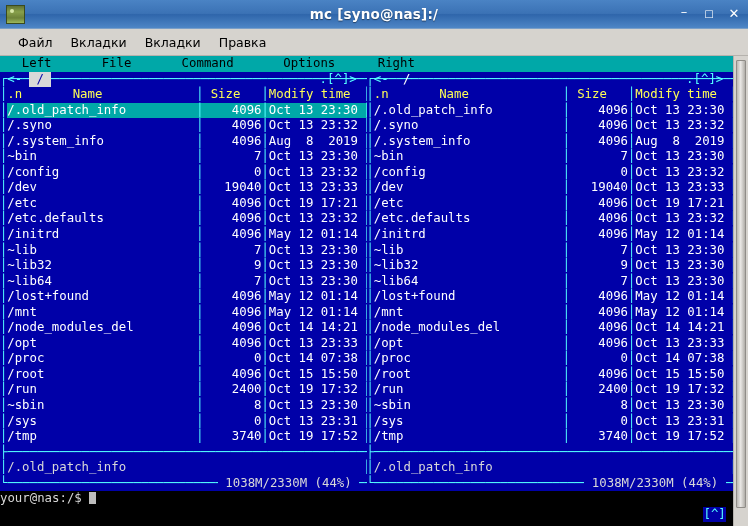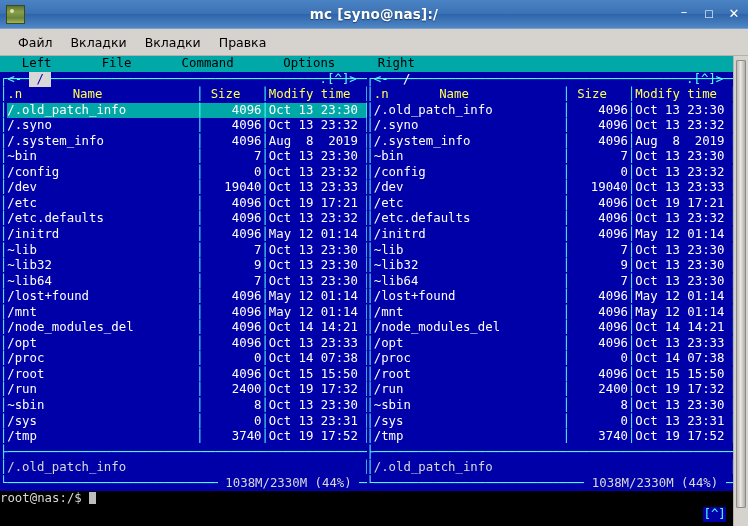--- a/index.html
+++ b/index.html
@@ -286,21 +286,21 @@
             <div class="frow" style="position: relative;"><span class="cyanb" style="position:absolute;left:0;top:0;">│</span><span class="c-name" style="position:absolute;left:7.264px;top:0;width:188.864px;">/run</span><span class="cyanb" style="position:absolute;left:196.12800000000001px;top:0;">│</span><span class="c-size" style="position:absolute;left:203.392px;top:0;width:58.112px;text-align:right;">2400</span><span class="cyanb" style="position:absolute;left:261.504px;top:0;">│</span><span class="c-time" style="position:absolute;left:268.76800000000003px;top:0;width:94.432px;">Oct 19 17:32</span><span class="cyanb" style="position:absolute;left:363.2px;top:0;">│</span></div>
             <div class="frow" style="position: relative;"><span class="cyanb" style="position:absolute;left:0;top:0;">│</span><span class="c-name" style="position:absolute;left:7.264px;top:0;width:188.864px;">~sbin</span><span class="cyanb" style="position:absolute;left:196.12800000000001px;top:0;">│</span><span class="c-size" style="position:absolute;left:203.392px;top:0;width:58.112px;text-align:right;">8</span><span class="cyanb" style="position:absolute;left:261.504px;top:0;">│</span><span class="c-time" style="position:absolute;left:268.76800000000003px;top:0;width:94.432px;">Oct 13 23:30</span><span class="cyanb" style="position:absolute;left:363.2px;top:0;">│</span></div>
             <div class="frow" style="position: relative;"><span class="cyanb" style="position:absolute;left:0;top:0;">│</span><span class="c-name" style="position:absolute;left:7.264px;top:0;width:188.864px;">/sys</span><span class="cyanb" style="position:absolute;left:196.12800000000001px;top:0;">│</span><span class="c-size" style="position:absolute;left:203.392px;top:0;width:58.112px;text-align:right;">0</span><span class="cyanb" style="position:absolute;left:261.504px;top:0;">│</span><span class="c-time" style="position:absolute;left:268.76800000000003px;top:0;width:94.432px;">Oct 13 23:31</span><span class="cyanb" style="position:absolute;left:363.2px;top:0;">│</span></div>
             <div class="frow" style="position: relative;"><span class="cyanb" style="position:absolute;left:0;top:0;">│</span><span class="c-name" style="position:absolute;left:7.264px;top:0;width:188.864px;">/tmp</span><span class="cyanb" style="position:absolute;left:196.12800000000001px;top:0;">│</span><span class="c-size" style="position:absolute;left:203.392px;top:0;width:58.112px;text-align:right;">3740</span><span class="cyanb" style="position:absolute;left:261.504px;top:0;">│</span><span class="c-time" style="position:absolute;left:268.76800000000003px;top:0;width:94.432px;">Oct 19 17:52</span><span class="cyanb" style="position:absolute;left:363.2px;top:0;">│</span></div>
             <div class="frameline" style="position: relative;"><span style="position:absolute;left:0;top:0;">├─────────────────────────────────────────────────┤</span></div>
             <div class="mini" style="position: relative;"><span class="cyanb" style="position:absolute;left:0;top:0;">│</span><span style="position:absolute;left:7.264px;top:0;">/.old_patch_info</span><span class="cyanb" style="position:absolute;left:363.2px;top:0;">│</span></div>
             <div class="frameline" style="position: relative;"><span style="position:absolute;left:0;top:0;">└─────────────────────────────────────────────────┘</span><span style="position:absolute;left:217.92000000000002px;top:0;color:#d8d8d8;background:#0000a8;"> 1038M/2330M (44%) </span></div>
           </div>
         </div>
 
-      <div class="cmdline" id="cmdline"><span>root@nas:/$ </span><span class="cursor-blk"></span></div>
+      <div class="cmdline" id="cmdline"><span>your@nas:/$ </span><span class="cursor-blk"></span></div>
       <div class="cmdline" id="scrollmark" style="position: relative; height: 15.55px;"><span class="cyanb" style="position:absolute;right:7.264px;top:0;color:#54ffff;background:#0000a8;">[^]</span></div>
 
     </div>
 
     <div id="term-scroll">
       <div class="thumb"></div>
     </div>
   </div>
 </div>
 

